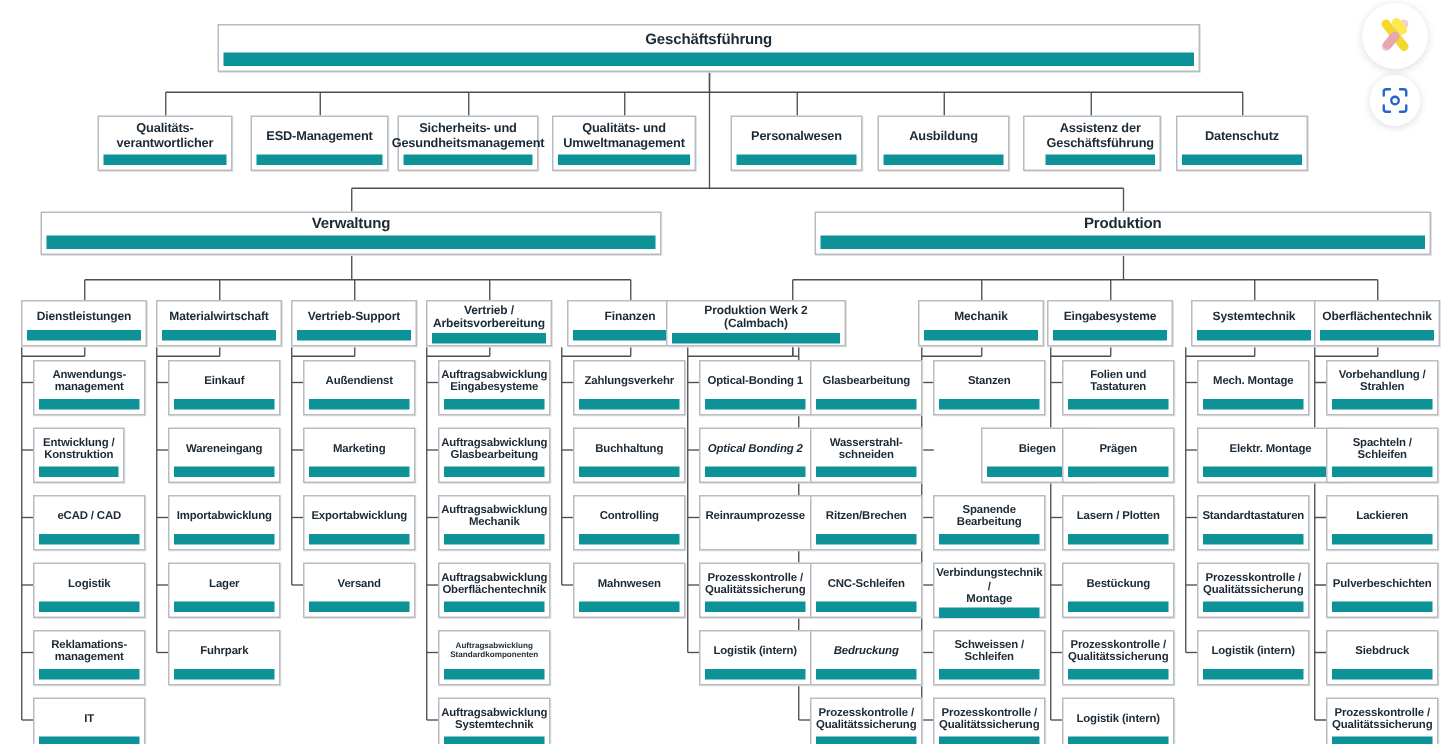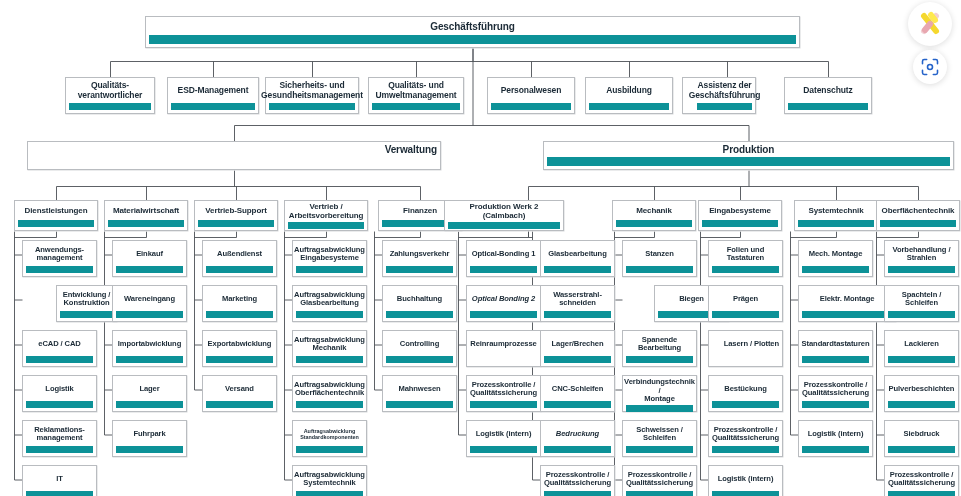--- a/index.html
+++ b/index.html
@@ -225,30 +225,30 @@
       <div class="bar" style="background: rgb(13, 146, 152);"></div>
     </div>
     <div class="node lvl1" style="left: 487px; top: 77px; width: 88px; height: 37px;">
       <div class="label">Personalwesen</div>
       <div class="bar" style="background: rgb(13, 146, 152);"></div>
     </div>
     <div class="node lvl1" style="left: 585px; top: 77px; width: 88px; height: 37px;">
       <div class="label">Ausbildung</div>
       <div class="bar" style="background: rgb(13, 146, 152);"></div>
     </div>
-    <div class="node lvl1" style="left: 682px; top: 77px; width: 74px; height: 37px; padding-left: 11px;">
+    <div class="node lvl1" style="left: 682px; top: 77px; width: 92px; height: 37px; padding-left: 11px;">
       <div class="label">Assistenz der
 Geschäftsführung</div>
       <div class="bar" style="background: rgb(13, 146, 152);"></div>
     </div>
     <div class="node lvl1" style="left: 784px; top: 77px; width: 88px; height: 37px;">
       <div class="label">Datenschutz</div>
       <div class="bar" style="background: rgb(13, 146, 152);"></div>
     </div>
-    <div class="node lvl2" style="left: 27px; top: 141px; width: 414px; height: 29px; align-items: flex-end;">
+    <div class="node lvl2" style="left: 27px; top: 141px; width: 414px; height: 29px;">
       <div class="label">Verwaltung</div>
       <div class="bar" style="background: rgb(13, 146, 152);"></div>
     </div>
     <div class="node lvl2" style="left: 543px; top: 141px; width: 411px; height: 29px;">
       <div class="label">Produktion</div>
       <div class="bar" style="background: rgb(13, 146, 152);"></div>
     </div>
     <div class="node lvl3" style="left: 14px; top: 200px; width: 84px; height: 31px;">
       <div class="label">Dienstleistungen</div>
       <div class="bar" style="background: rgb(13, 146, 152);"></div>
@@ -288,21 +288,21 @@
     </div>
     <div class="node lvl3" style="left: 876px; top: 200px; width: 84px; height: 31px;">
       <div class="label">Oberflächentechnik</div>
       <div class="bar" style="background: rgb(13, 146, 152);"></div>
     </div>
     <div class="node lvl4" style="left: 22px; top: 240px; width: 75px; height: 37px;">
       <div class="label">Anwendungs-
 management</div>
       <div class="bar" style="background: rgb(13, 146, 152);"></div>
     </div>
-    <div class="node lvl4" style="left: 22px; top: 285px; width: 61px; height: 37px; margin-left: 34px;">
+    <div class="node lvl4" style="left: 22px; top: 285px; width: 61px; height: 37px;">
       <div class="label">Entwicklung /
 Konstruktion</div>
       <div class="bar" style="background: rgb(13, 146, 152);"></div>
     </div>
     <div class="node lvl4" style="left: 22px; top: 330px; width: 75px; height: 37px;">
       <div class="label">eCAD / CAD</div>
       <div class="bar" style="background: rgb(13, 146, 152);"></div>
     </div>
     <div class="node lvl4" style="left: 22px; top: 375px; width: 75px; height: 37px;">
       <div class="label">Logistik</div>
@@ -423,21 +423,21 @@
     <div class="node lvl4" style="left: 540px; top: 240px; width: 75px; height: 37px;">
       <div class="label">Glasbearbeitung</div>
       <div class="bar" style="background: rgb(13, 146, 152);"></div>
     </div>
     <div class="node lvl4" style="left: 540px; top: 285px; width: 75px; height: 37px;">
       <div class="label">Wasserstrahl-
 schneiden</div>
       <div class="bar" style="background: rgb(13, 146, 152);"></div>
     </div>
     <div class="node lvl4" style="left: 540px; top: 330px; width: 75px; height: 37px;">
-      <div class="label">Lager/Brechen</div>
+      <div class="label">Ritzen/Brechen</div>
       <div class="bar" style="background: rgb(13, 146, 152);"></div>
     </div>
     <div class="node lvl4" style="left: 540px; top: 375px; width: 75px; height: 37px;">
       <div class="label">CNC-Schleifen</div>
       <div class="bar" style="background: rgb(13, 146, 152);"></div>
     </div>
     <div class="node lvl4 italic" style="left: 540px; top: 420px; width: 75px; height: 37px;">
       <div class="label">Bedruckung</div>
       <div class="bar" style="background: rgb(13, 146, 152);"></div>
     </div>
@@ -475,21 +475,21 @@
       <div class="bar" style="background: rgb(13, 146, 152);"></div>
     </div>
     <div class="node lvl4" style="left: 708px; top: 240px; width: 75px; height: 37px;">
       <div class="label">Folien und Tastaturen</div>
       <div class="bar" style="background: rgb(13, 146, 152);"></div>
     </div>
     <div class="node lvl4" style="left: 708px; top: 285px; width: 75px; height: 37px;">
       <div class="label">Prägen</div>
       <div class="bar" style="background: rgb(13, 146, 152);"></div>
     </div>
-    <div class="node lvl4" style="left: 708px; top: 330px; width: 75px; height: 37px; align-items: flex-end;">
+    <div class="node lvl4" style="left: 708px; top: 330px; width: 75px; height: 37px;">
       <div class="label">Lasern / Plotten</div>
       <div class="bar" style="background: rgb(13, 146, 152);"></div>
     </div>
     <div class="node lvl4" style="left: 708px; top: 375px; width: 75px; height: 37px;">
       <div class="label">Bestückung</div>
       <div class="bar" style="background: rgb(13, 146, 152);"></div>
     </div>
     <div class="node lvl4" style="left: 708px; top: 420px; width: 75px; height: 37px;">
       <div class="label">Prozesskontrolle /
 Qualitätssicherung</div>

